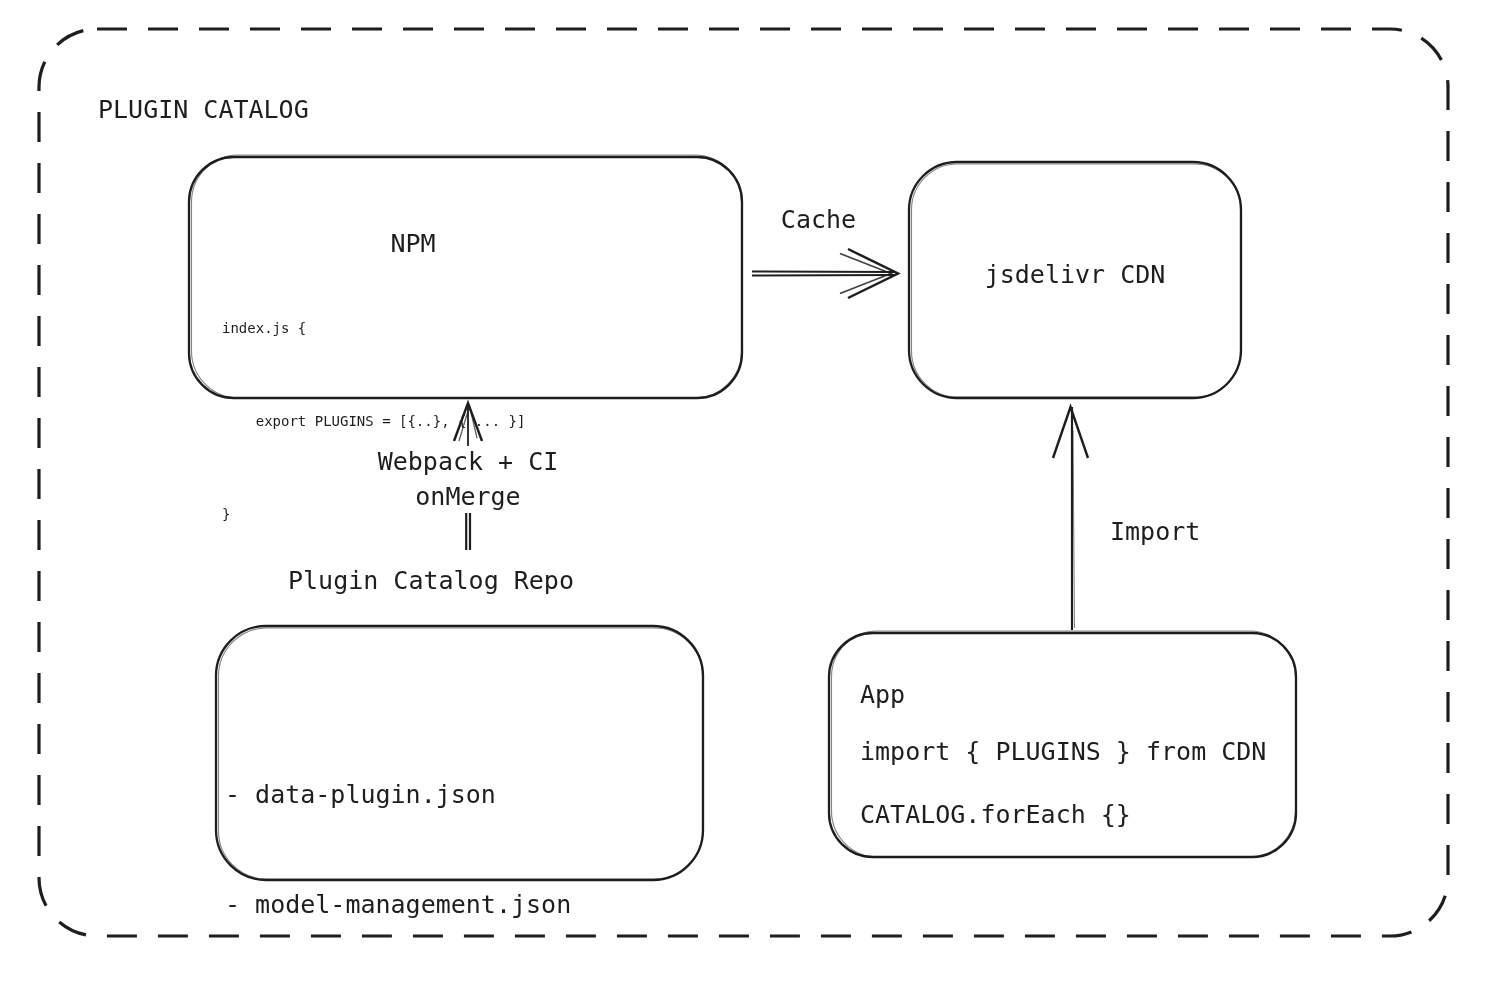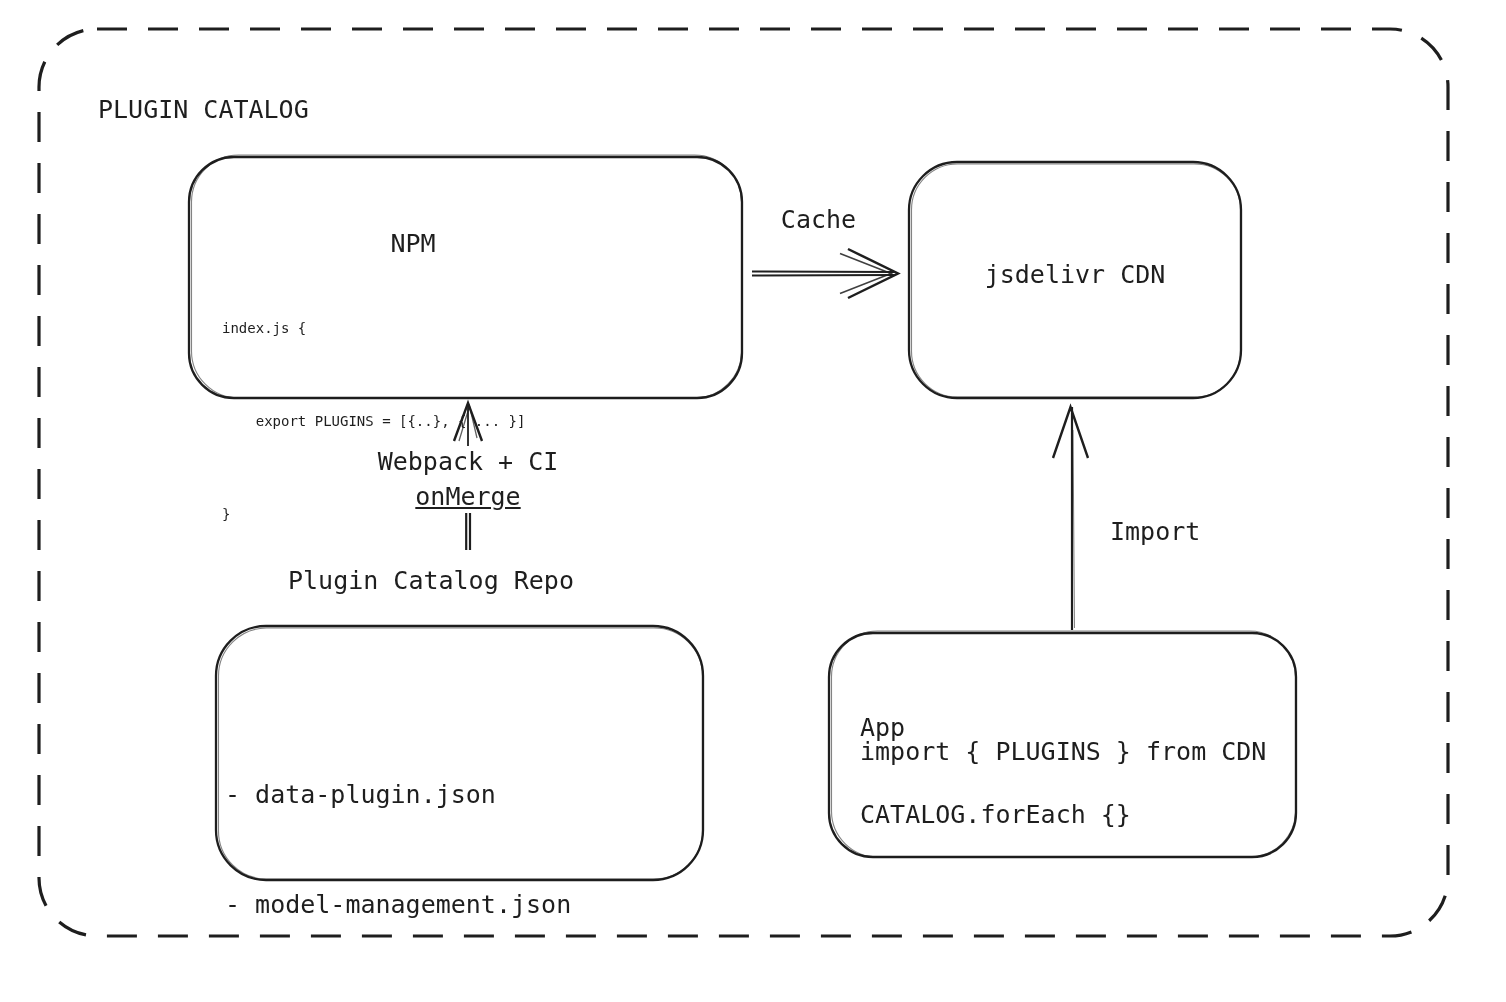--- a/index.html
+++ b/index.html
@@ -103,28 +103,28 @@
     <div>index.js {</div>
     <div>    export PLUGINS = [{..}, { ... }]</div>
     <div>}</div>
   </div>
 
   <div class="txt center" style="left:909px; top:258px; width:332px;">jsdelivr CDN</div>
 
   <div class="txt center" style="left:745px; top:203px; width:147px;">Cache</div>
 
   <div class="txt center" style="left:368px; top:445px; width:200px;">Webpack + CI</div>
-  <div class="txt center" style="left:368px; top:480px; width:200px;text-decoration:underline;">onMerge</div>
+  <div class="txt center" style="left:368px; top:480px; width:200px;">onMerge</div>
 
   <div class="txt" style="left:288px; top:564px;">Plugin Catalog Repo</div>
   <div class="txt list" style="left:225px; top:704px;">
     <div>- data-plugin.json</div>
     <div>- model-management.json</div>
     <div>...</div>
   </div>
 
-  <div class="txt" style="left:860px; top:678px;margin-top:33px;">App</div>
+  <div class="txt" style="left:860px; top:678px;">App</div>
   <div class="txt" style="left:860px; top:735px;">import { PLUGINS } from CDN</div>
   <div class="txt" style="left:860px; top:798px;">CATALOG.forEach {}</div>
 
   <div class="txt" style="left:1110px; top:515px;">Import</div>
 
 </div>
 
 </body></html>

